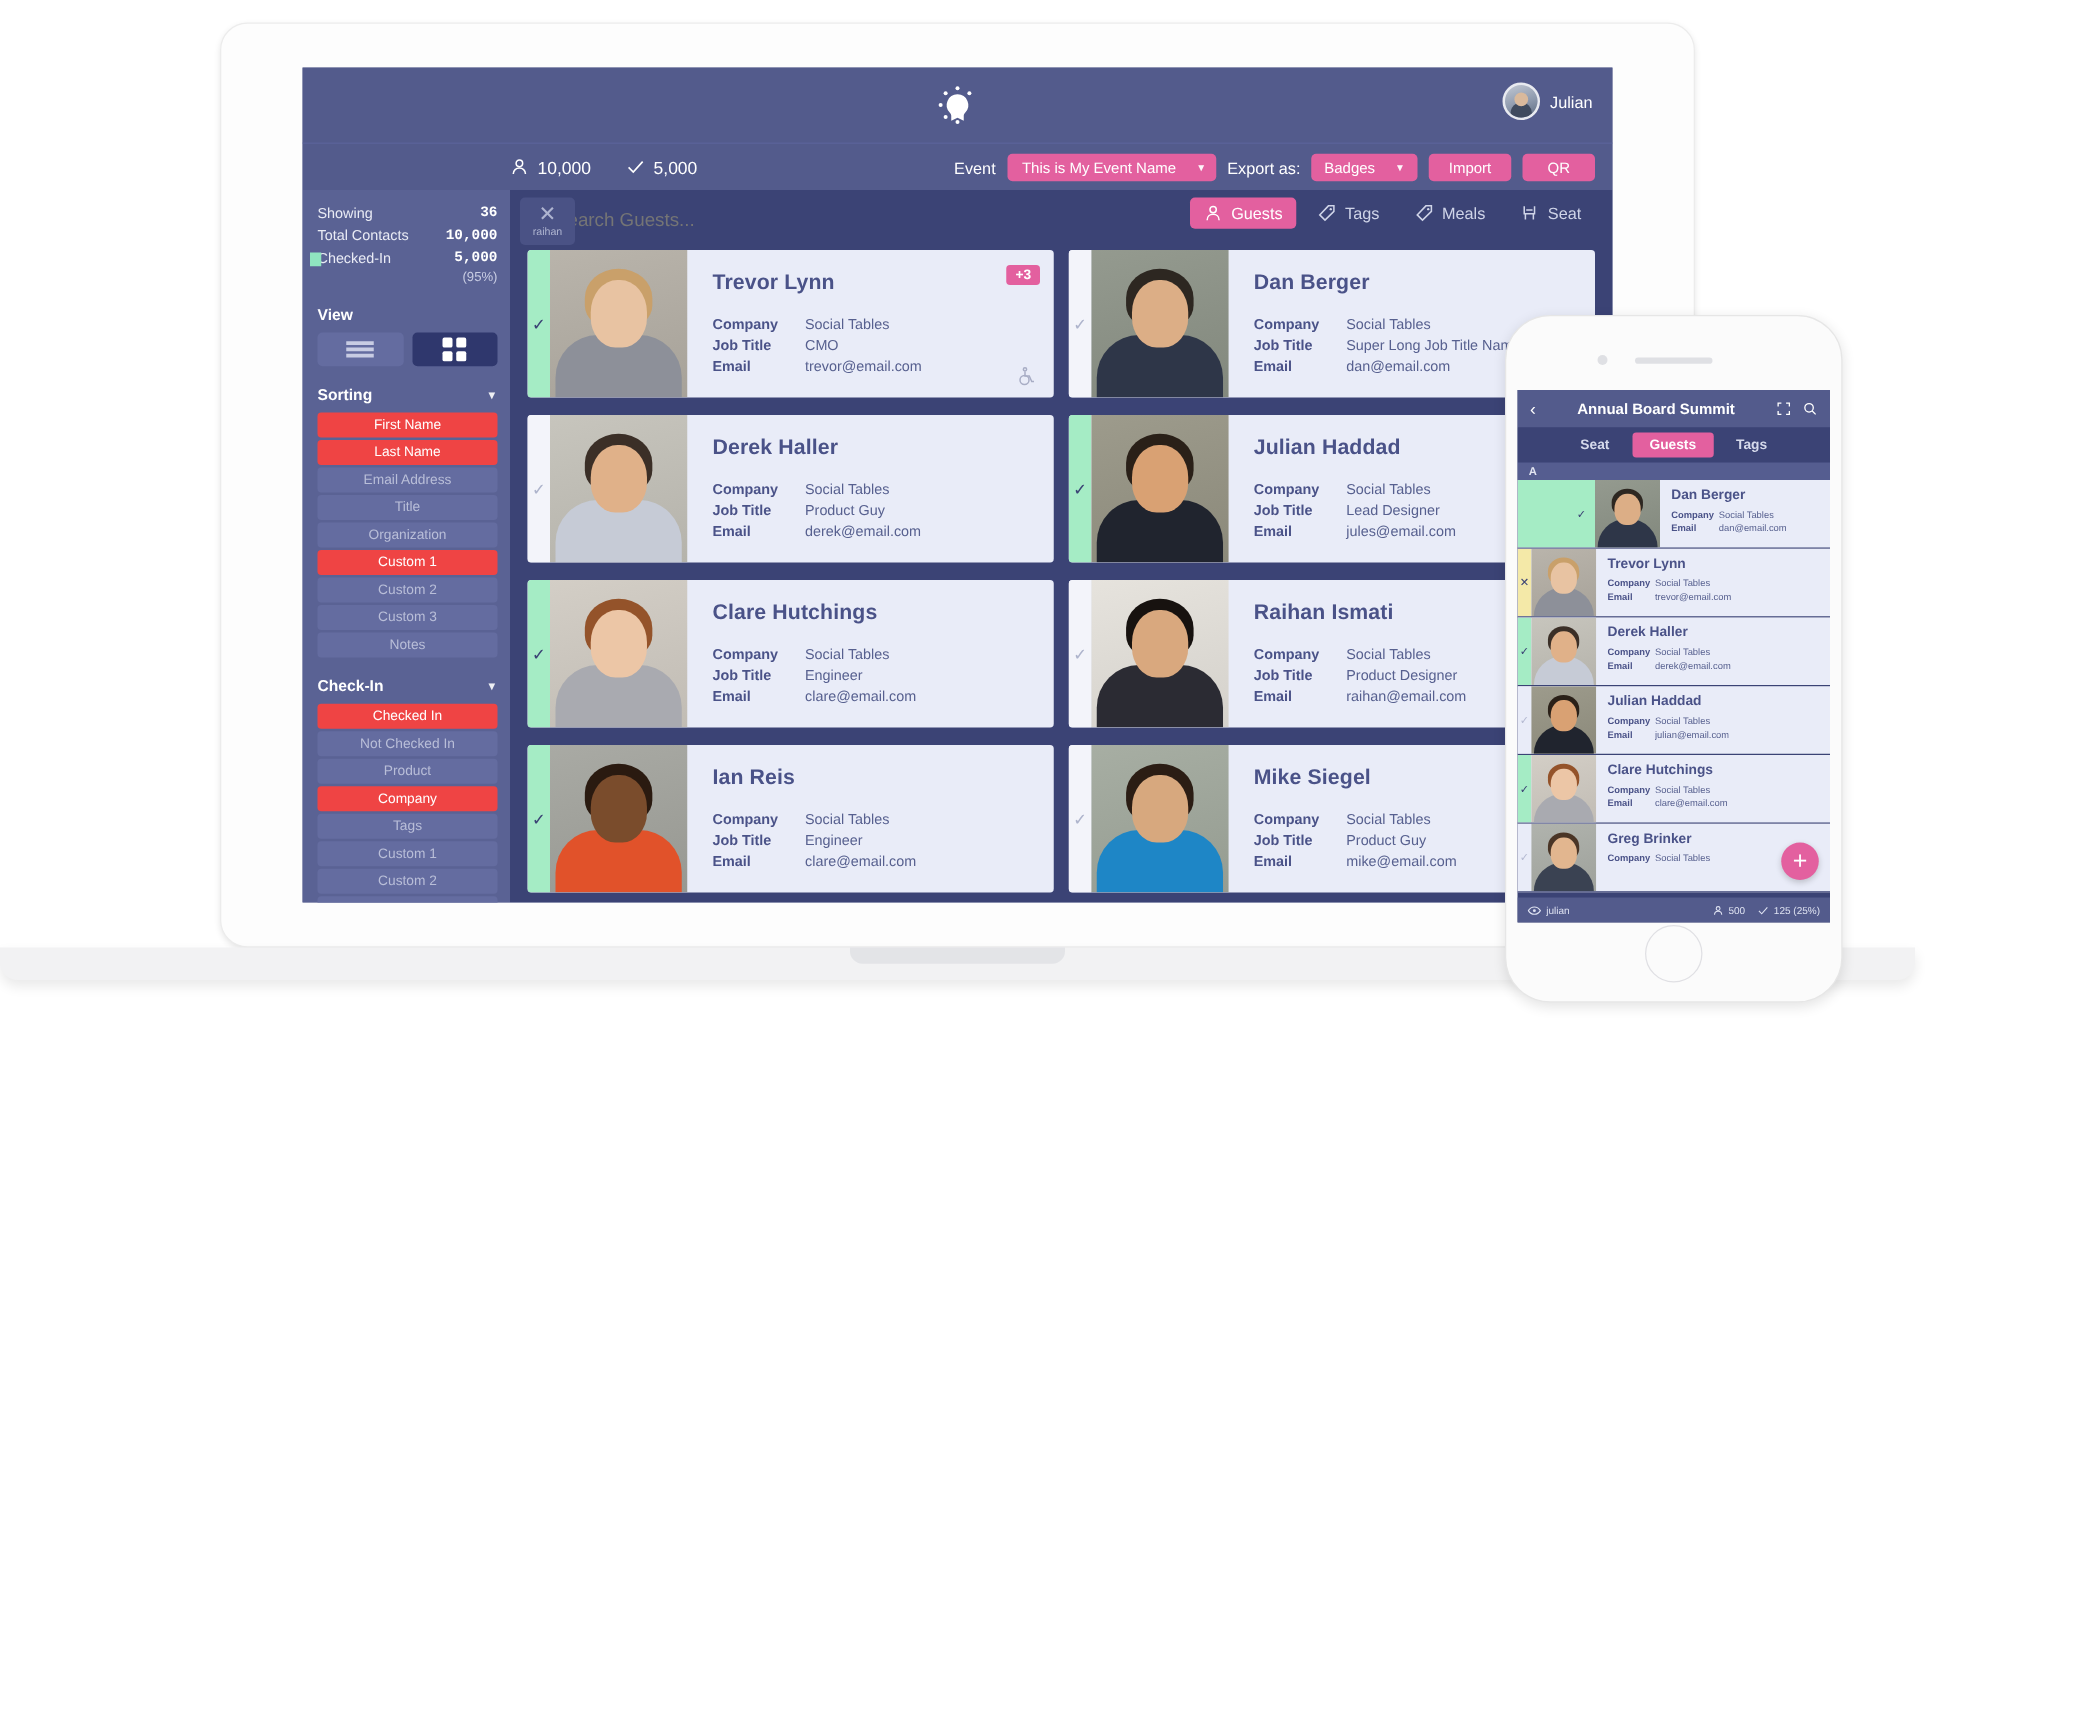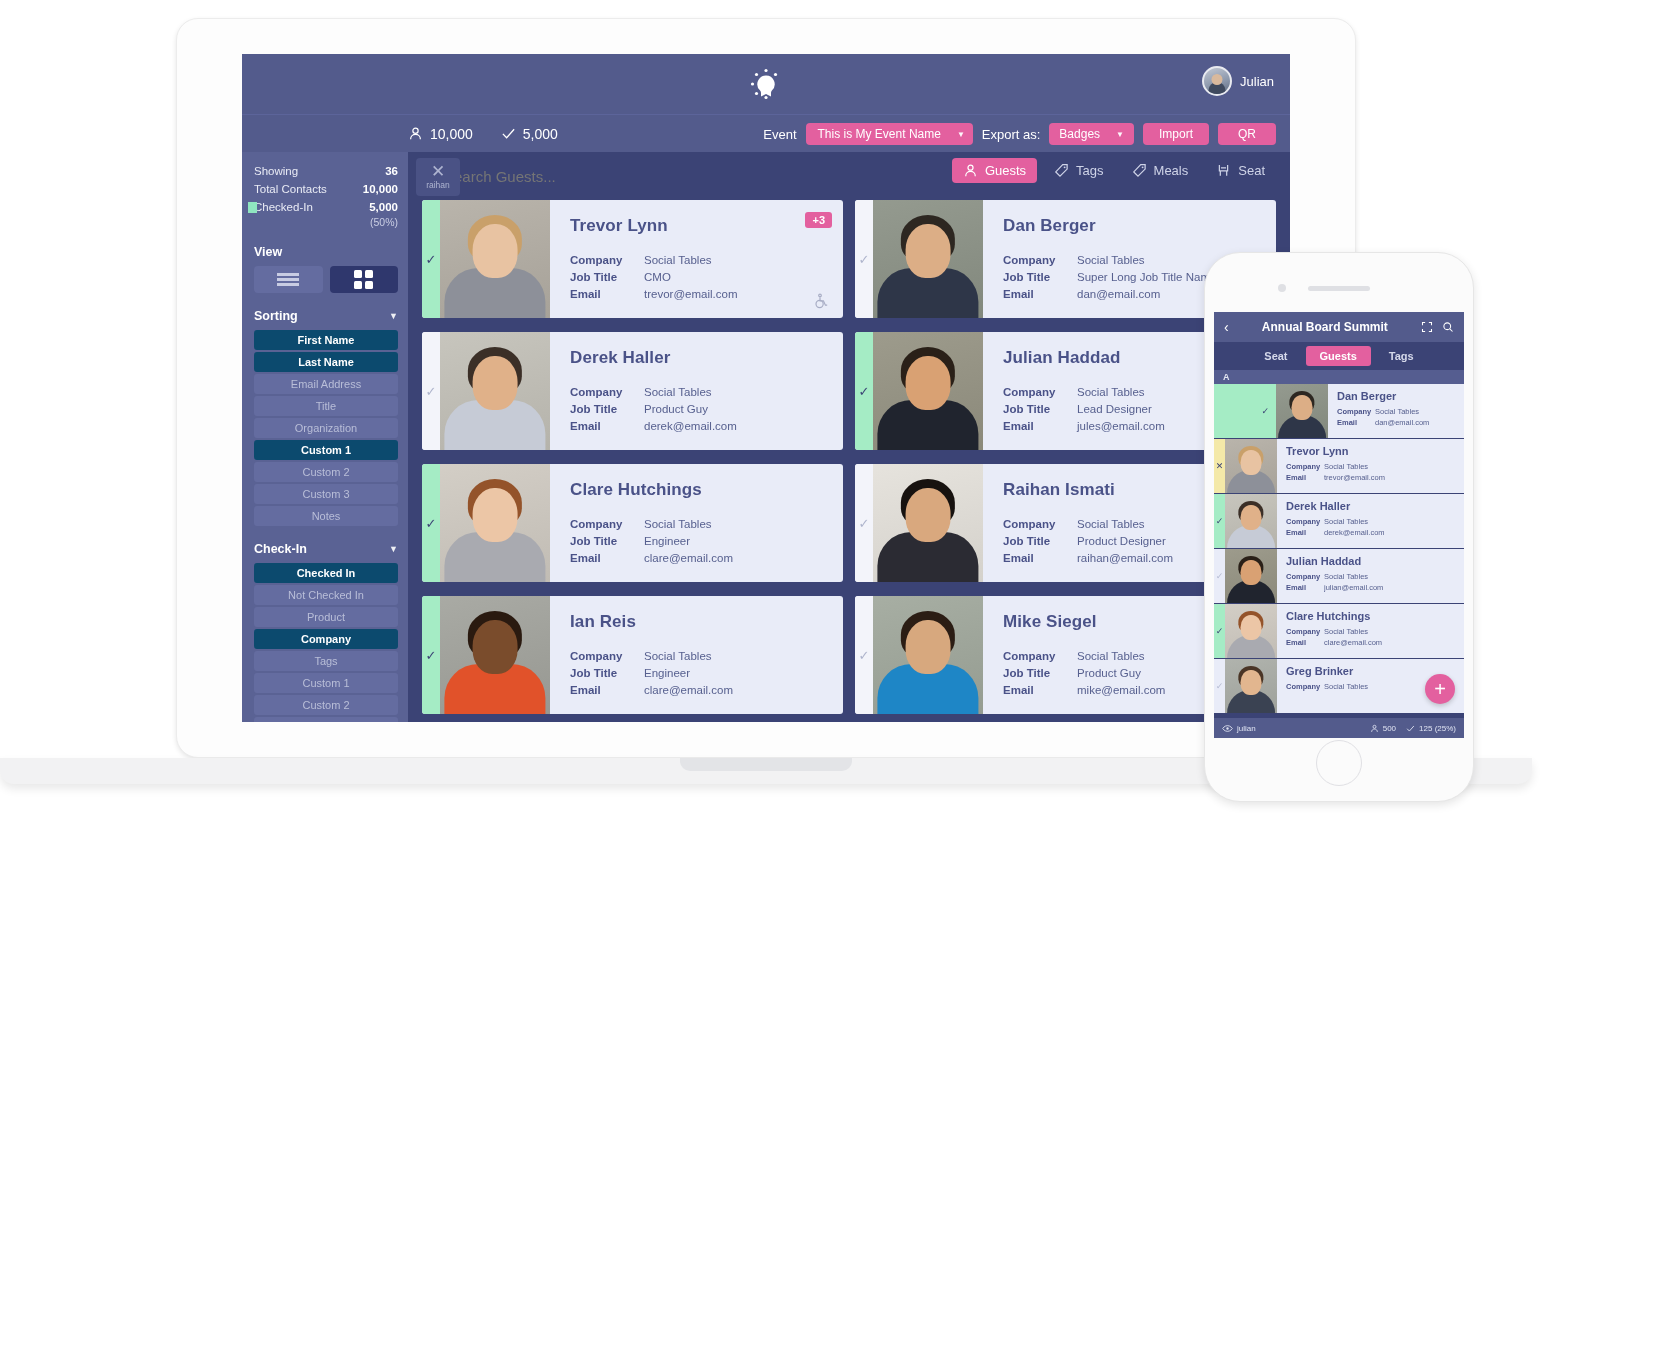--- a/index.html
+++ b/index.html
@@ -94,21 +94,21 @@
   
   .sidebar {
     width: 166px; background: #5a6294; padding: 10px 10px 0 12px;
     flex: 0 0 166px;
   }
   .stat-row {
     display:flex; align-items:center; font-size: 11.5px; color:#e9ebf5;
     line-height: 18px; position:relative;
   }
   .stat-row .lbl { flex:1; }
-  .stat-row .val { font-weight: bold; color:#ffffff; }
+  .stat-row .val { font-weight: bold; color:#ffffff;font-family:Liberation Mono, monospace; }
   .swatch {
     position:absolute; left:-6px; top:4px; width:9px; height:11px;
     background:#8fe5c0;
   }
   .sub-pct { text-align:right; font-size:10.5px; color:#c9cde3; line-height:13px; }
 
   .side-head {
     color:#ffffff; font-size:12.5px; font-weight:bold;
     margin-top: 16px; margin-bottom: 7px;
     display:flex; align-items:center; justify-content:space-between;
@@ -125,21 +125,21 @@
     display:block; width:22px; height:2.5px; background:#c8cce3; margin:2.5px 0;
   }
   .vt-btn.active .sq { display:grid; grid-template-columns:8px 8px; gap:3px; }
   .vt-btn.active .sq i { display:block; width:8px; height:8px; background:#fff; border-radius:1.5px; }
 
   .opt {
     height: 20px; margin-bottom: 2px; border-radius: 3px;
     background:#646ca0; color:#b9bed8; font-size:11px;
     display:flex; align-items:center; justify-content:center; cursor:pointer;
   }
-  .opt.active { background:#0c4a6e; color:#ffffff; font-weight:bold; }
+  .opt.active { background:#ef4444; color:#ffffff; font-weight:normal; }
 
   
   .main { flex:1; background:#3b4375; position:relative; overflow:hidden; }
   .search-row { height:48px; position:relative; display:flex; align-items:center; }
   .close-btn {
     position:absolute; left:8px; top:6px; width:44px; height:38px;
     background:#4a5285; border-radius:4px;
     display:flex; flex-direction:column; align-items:center; justify-content:center;
     cursor:pointer;
   }
@@ -339,21 +339,21 @@
           </div>
           <div class="stat-row">
             <span class="lbl">Total Contacts</span>
             <span class="val">10,000</span>
           </div>
           <div class="stat-row">
             <span class="swatch"></span>
             <span class="lbl">Checked-In</span>
             <span class="val">5,000</span>
           </div>
-          <div class="sub-pct">(50%)</div>
+          <div class="sub-pct">(95%)</div>
 
           <div class="side-head">
             <span>View</span>
           </div>
           <div class="view-toggle">
             <div class="vt-btn">
               <div class="bars">
                   <span></span>
                   <span></span>
                   <span></span>

